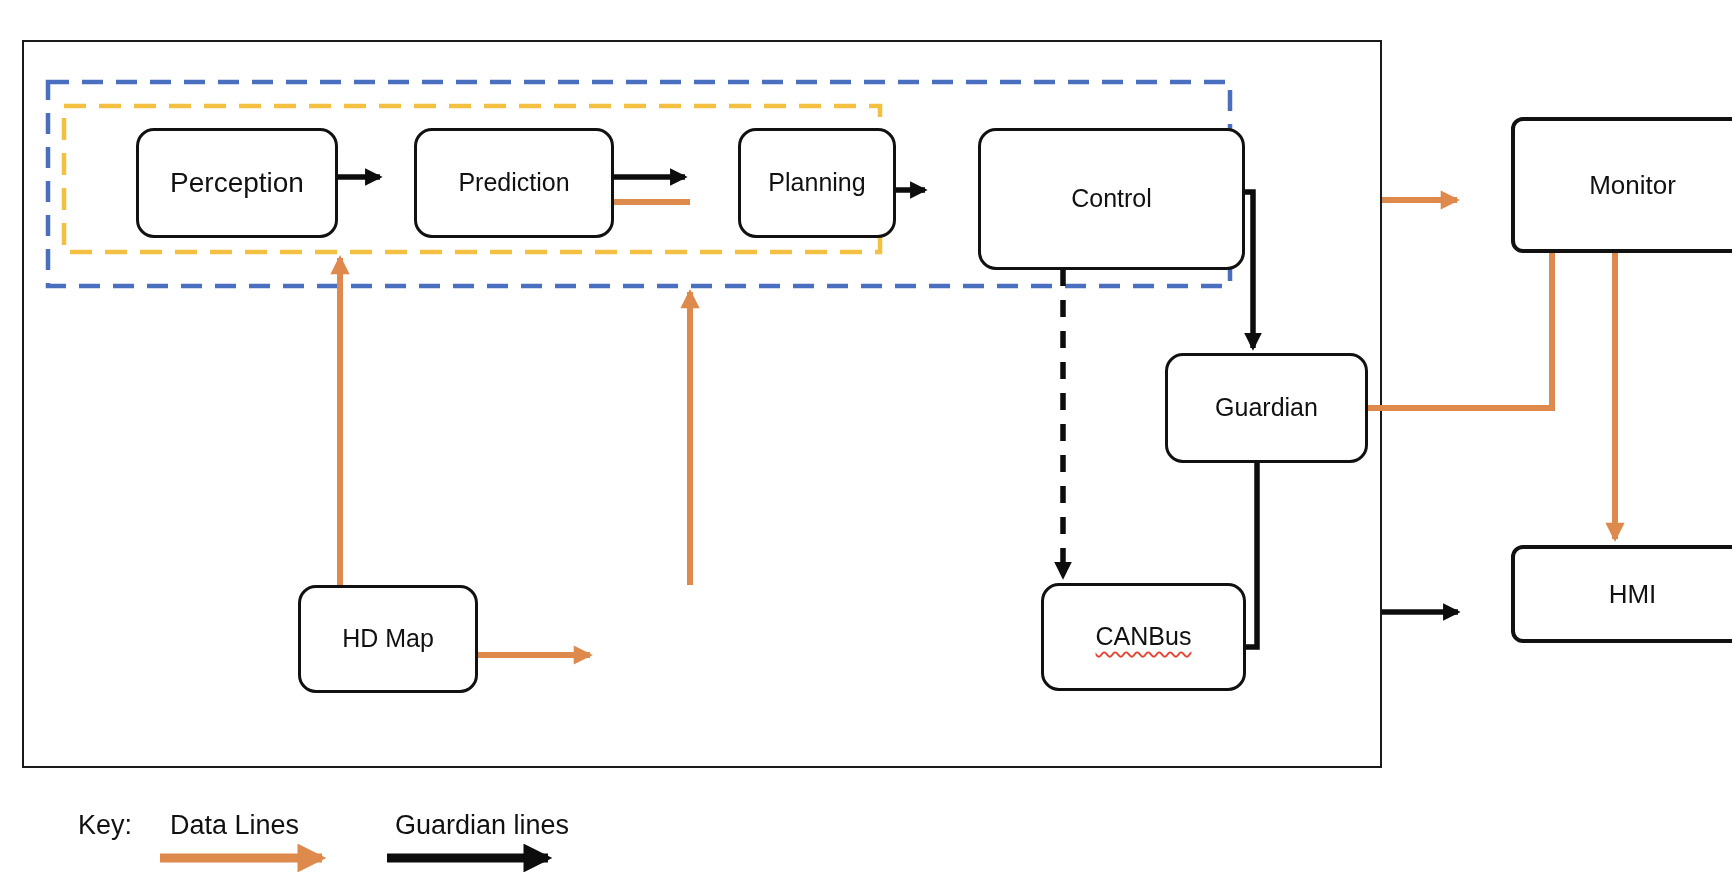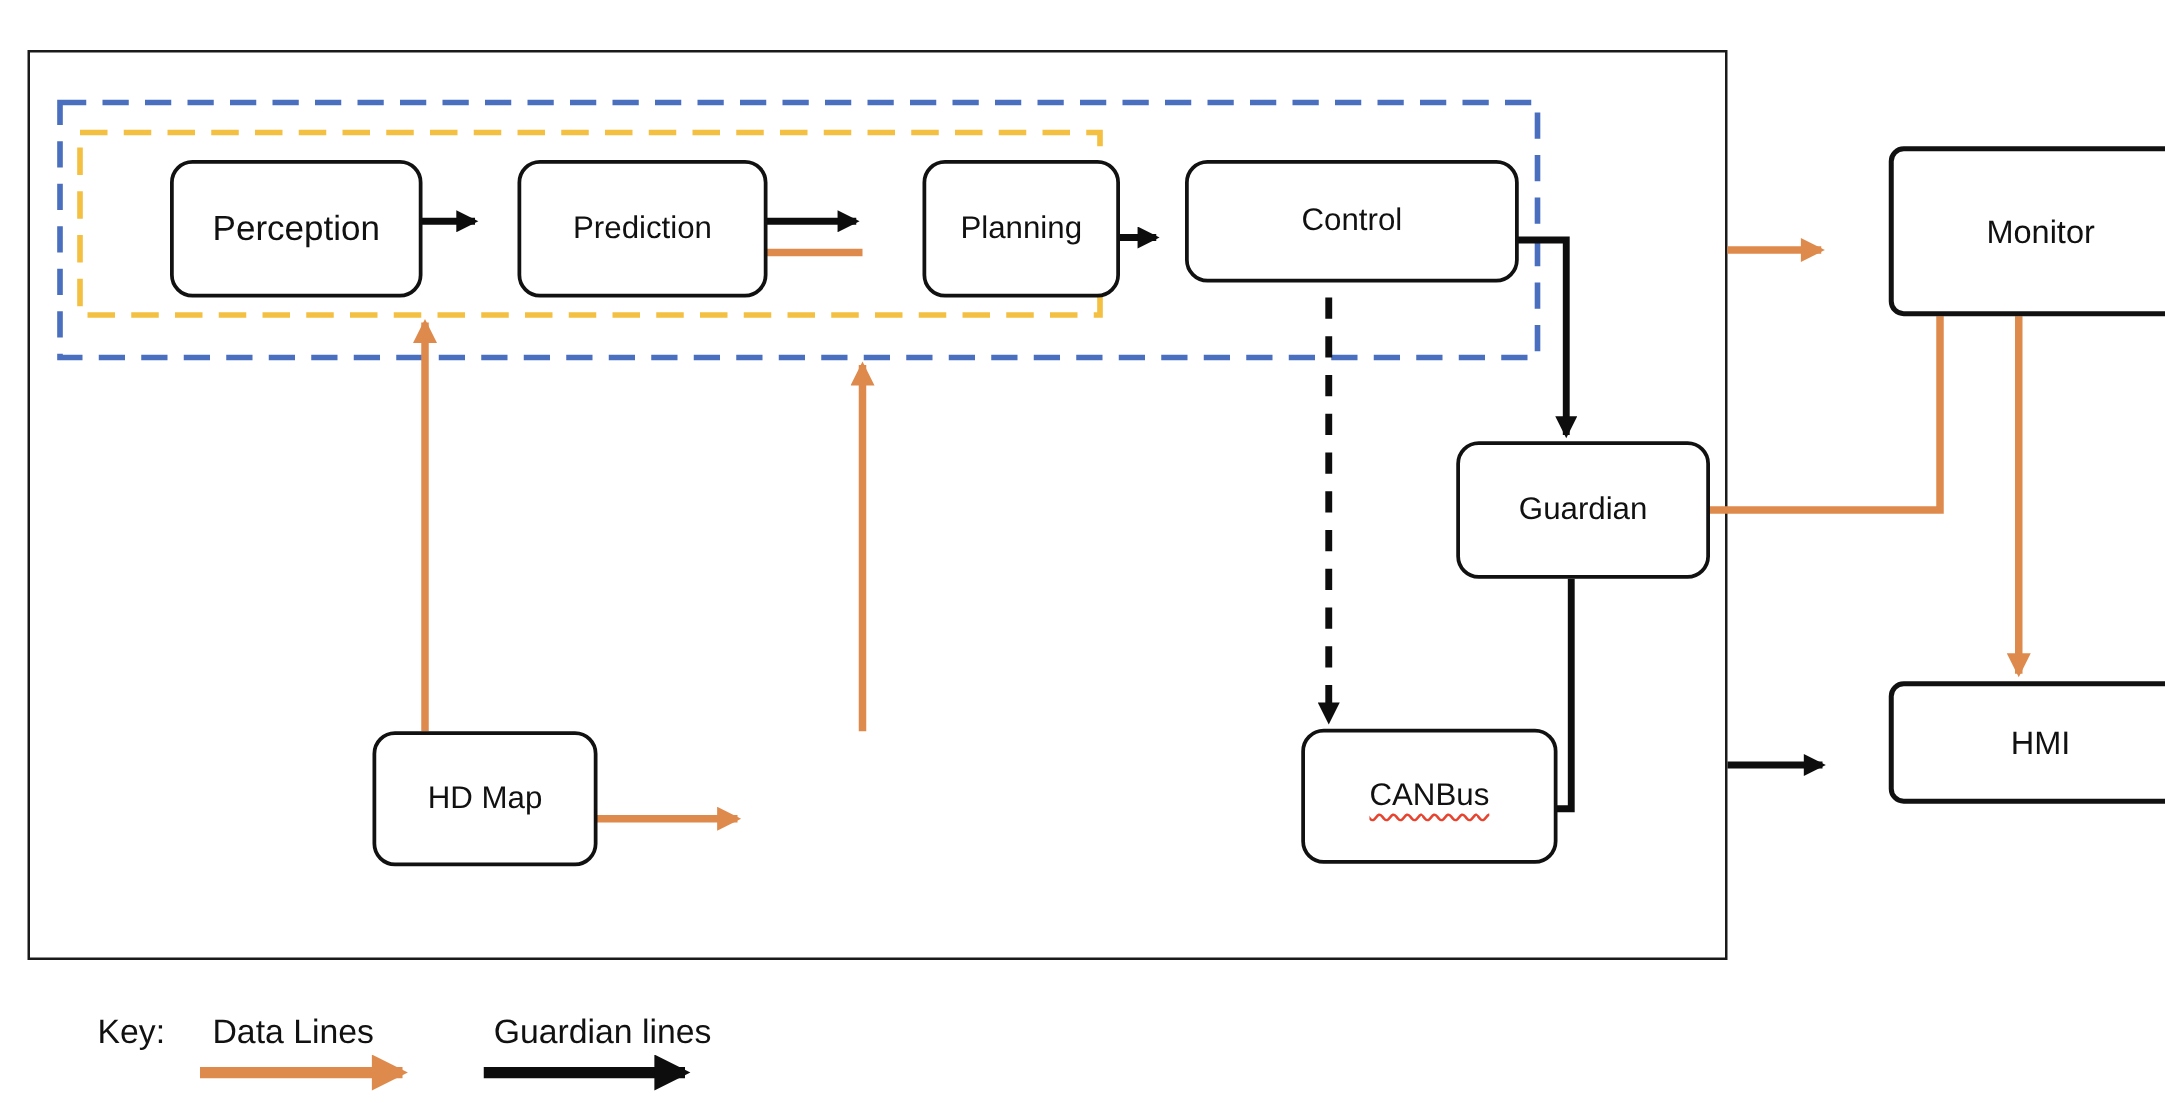--- a/index.html
+++ b/index.html
@@ -85,21 +85,21 @@
   </div>
 
   <div class="node" style="left:366px;top:128px;width:200px;height:110px;">
     <span class="lbl">Prediction</span>
   </div>
 
   <div class="node" style="left:690px;top:128px;width:158px;height:110px;">
     <span class="lbl">Planning</span>
   </div>
 
-  <div class="node" style="left:900px;top:128px;width:267px;height:98px;text-align:right;">
+  <div class="node" style="left:930px;top:128px;width:267px;height:142px;text-align:right;">
     <span class="lbl">Control</span>
   </div>
 
   <div class="node" style="left:1117px;top:353px;width:203px;height:110px;">
     <span class="lbl">Guardian</span>
   </div>
 
   <div class="node" style="left:993px;top:583px;width:205px;height:108px;border-radius:18px;">
     <span class="lbl squiggle">CANBus</span>
   </div>

